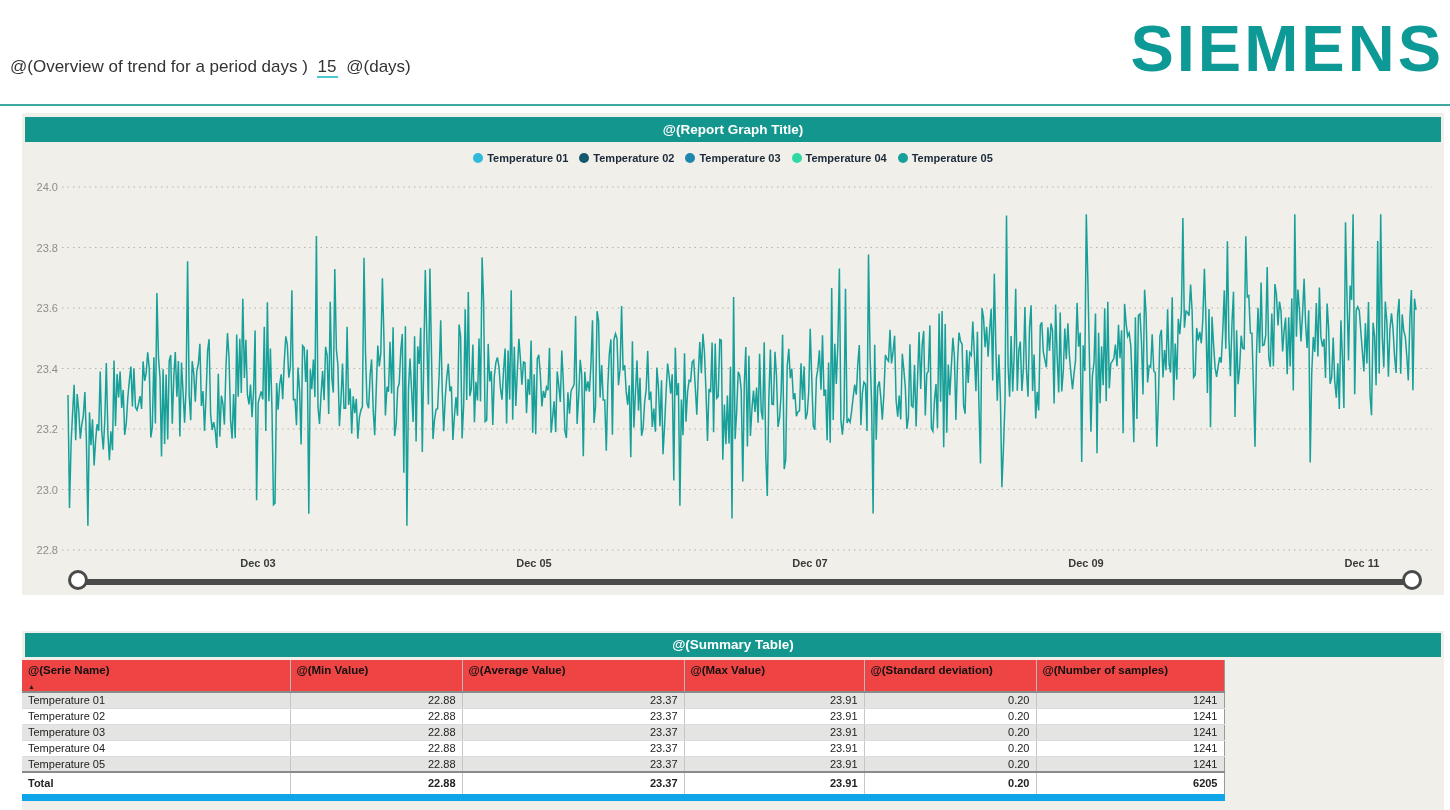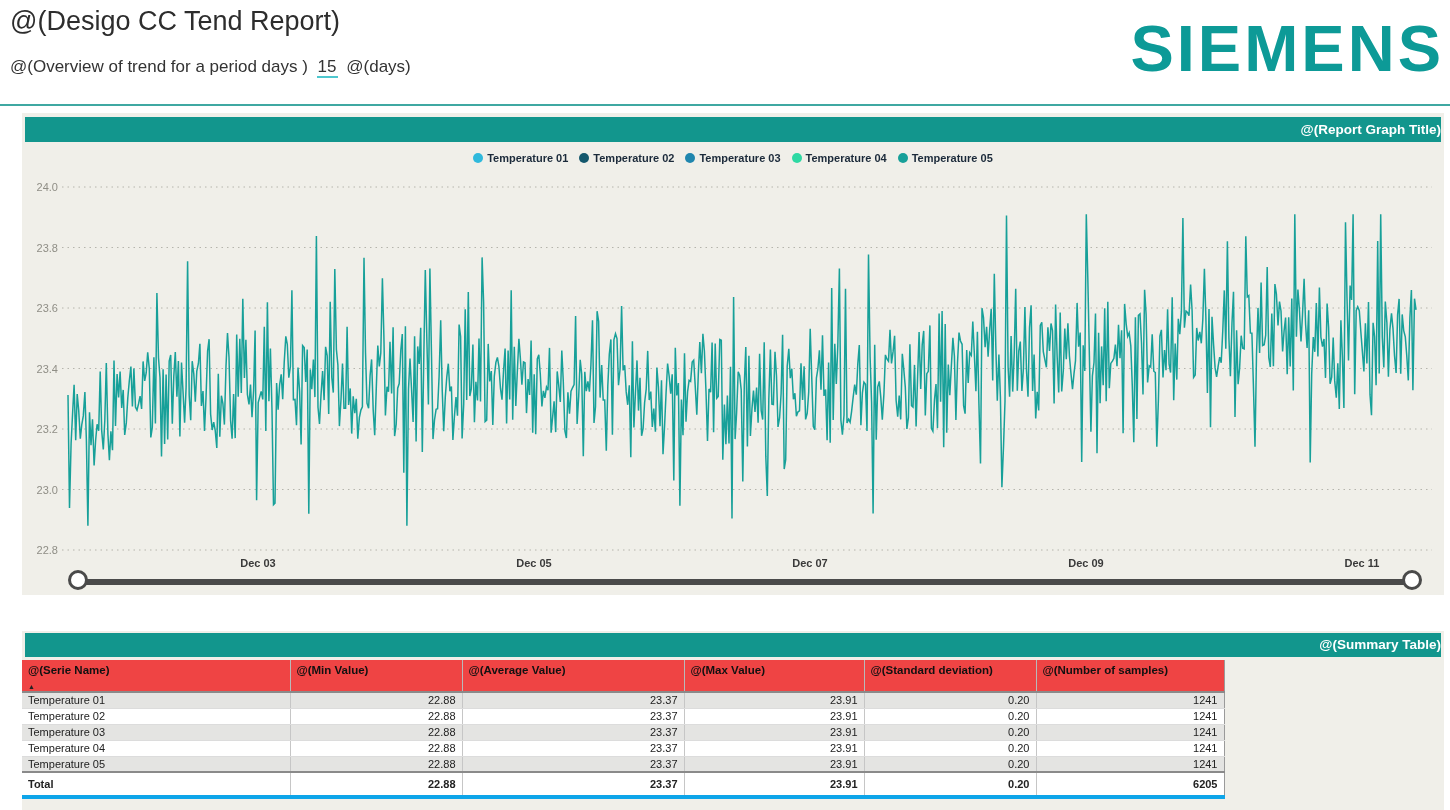--- a/index.html
+++ b/index.html
@@ -13,21 +13,21 @@
   .period-value { color:#333; border-bottom:2px solid #4ec7ce; padding:0 1px; margin:12px 4px; cursor:pointer; }
   .siemens-logo { position:absolute; right:6px; top:16px; font-size:65px; font-weight:700;
                   letter-spacing:3px; color:#0d9a97; line-height:1; }
   .header-divider { position:absolute; left:0; top:104px; width:1450px; height:2px; background:#3fa8a2; }
 
   
   .panel { position:absolute; left:22px; width:1422px; background:#f0efe9; }
   .chart-panel { top:113px; height:482px; }
   .summary-panel { top:607px; height:188px;margin-top:24px; }
   .panel-titlebar { position:absolute; left:3px; right:3px; height:25px; background:#12968d;
-                    color:#fff; font-weight:700; font-size:13.5px; text-align:right; line-height:25px; }
+                    color:#fff; font-weight:700; font-size:13.5px; text-align:center; line-height:25px; }
   .chart-panel .panel-titlebar { top:4px; }
   .summary-panel .panel-titlebar { top:2px; height:24px; line-height:24px; }
 
   
   .legend { position:absolute; left:0; right:0; top:36px; display:flex; justify-content:center;
             align-items:center; gap:11px; height:18px; }
   .legend-item { display:flex; align-items:center; gap:4px; cursor:pointer; }
   .legend-dot { width:10px; height:10px; border-radius:50%; }
   .legend-label { font-size:11px; font-weight:700; color:#1b2a3a; }
 
@@ -52,29 +52,28 @@
                       border-right:1px solid #b9b9b9; border-bottom:2px solid #8a8a8a; cursor:pointer; }
   .summary-table th:last-child { border-right:1px solid #9a9a9a; }
   .summary-table td { font-size:11px; color:#222; height:16px; padding:0 6px;
                       border-right:1px solid #c6c6c6; white-space:nowrap; overflow:hidden; }
   .summary-table td:last-child { border-right:1px solid #9a9a9a; }
   .summary-table tr.row-odd td { background:#e4e4e2; }
   .summary-table tr.row-even td { background:#fff; }
   .summary-table tr.data-row td { border-bottom:1px solid #dcdcdc; }
   .summary-table td.num { text-align:right;padding-left:15px; }
   .summary-table tr.total-row td { font-weight:700; background:#fff; height:25px;
-                                   border-top:2px solid #8a8a8a; border-bottom:4px solid #0ea5e9; }
+                                   border-top:2px solid #8a8a8a; border-bottom:7px solid #0ea5e9; }
   .sort-icon { position:absolute; left:6px; bottom:1px; font-size:7px; color:#222; line-height:1; }
 </style>
 </head>
 <body>
 
 <div class="page">
 
-  <div class="report-title">@(Desigo CC Tend Report)</div>
   <div class="report-subtitle">
     <span>@(Overview of trend for a period days )</span>
     <span class="period-value">15</span>
     <span>@(days)</span>
   </div>
   <div class="siemens-logo">SIEMENS</div>
   <div class="header-divider"></div>
 
   <div class="panel chart-panel">
     <div class="panel-titlebar">@(Report Graph Title)</div>

